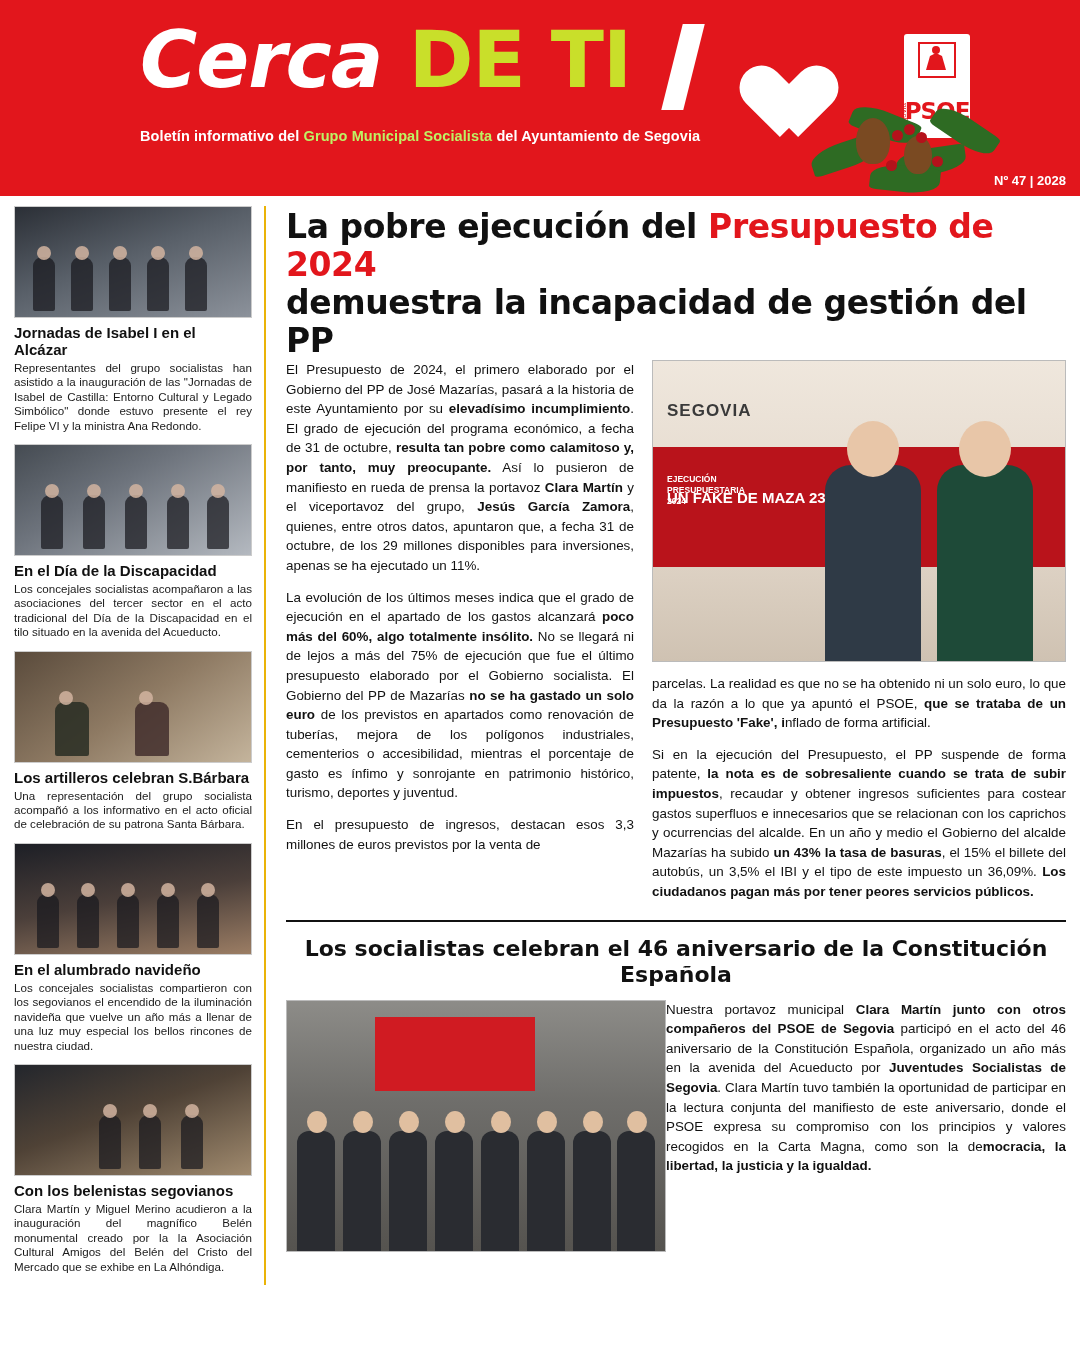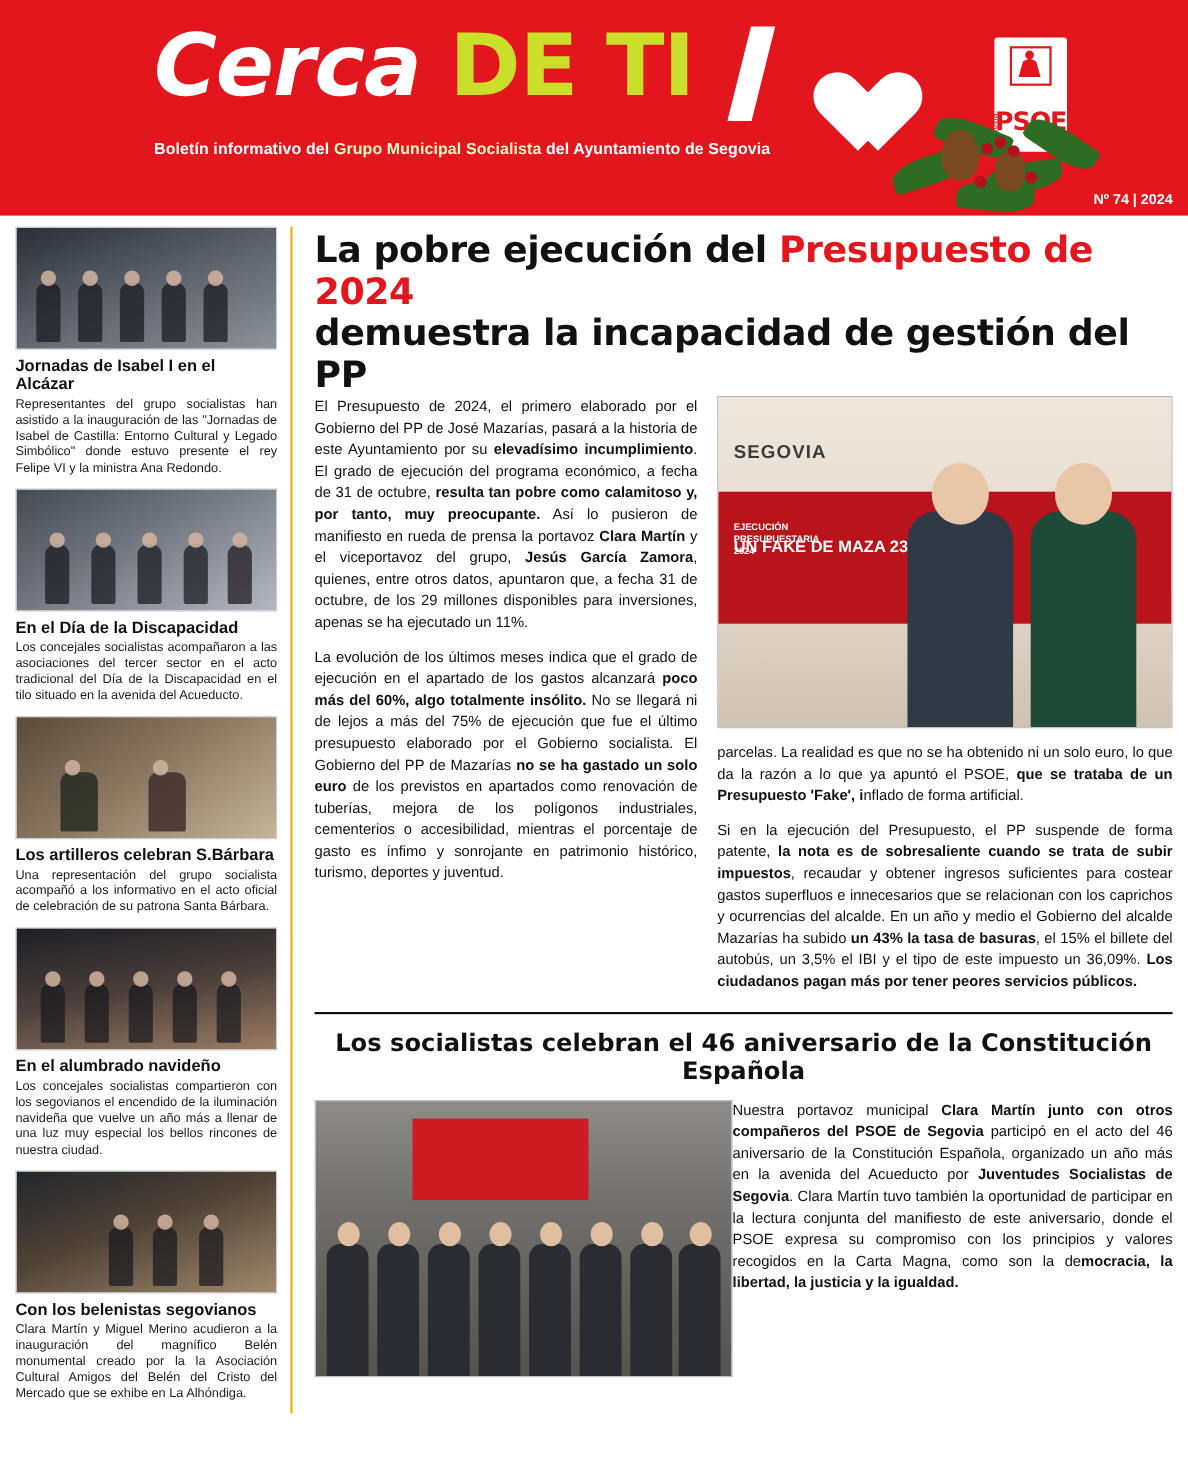--- a/index.html
+++ b/index.html
@@ -57,21 +57,21 @@
 
   .mast-sub {
     position:absolute;
     left:140px; top:128px;
     font-size:14.5px;
     font-weight:bold;
     color:#ffffff;
     letter-spacing:.1px;
     white-space:nowrap;
   }
-  .mast-sub .green { color:#fef9c3;margin-top:35px; }
+  .mast-sub .green { color:#bef264;margin-top:35px; }
 
   .logo-box {
     position:absolute;
     right:110px; top:34px;
     width:66px; height:104px;
     background:#ffffff;
     border-radius:3px;
     display:flex; flex-direction:column;
     align-items:center; justify-content:flex-start;
     padding-top:4px;
@@ -313,21 +313,21 @@
     <div class="leaf" style="left:70px; top:76px; transform:rotate(6deg);"></div>
     <div class="cone" style="left:56px; top:28px;"></div>
     <div class="cone" style="left:104px; top:46px; width:28px; height:38px;"></div>
     <div class="berry" style="left:92px; top:40px;"></div>
     <div class="berry" style="left:104px; top:34px;"></div>
     <div class="berry" style="left:116px; top:42px;"></div>
     <div class="berry" style="left:86px; top:70px;"></div>
     <div class="berry" style="left:132px; top:66px;"></div>
   </div>
 
-  <div class="issue">Nº 74 | 2024</div>
+  <div class="issue">Nº 47 | 2028</div>
 </div>
 
 <div class="page">
 
   <div class="sidebar">
 
     <div class="side-block">
       <div class="side-photo p1">
         <div class="figs">
           <div class="fig" style="left:18px;">
@@ -443,20 +443,21 @@
 
 
     <div class="cols">
       <div class="col-left">
         <p class="body-text">
           <span>El Presupuesto de 2024, el primero elaborado por el Gobierno del PP de José Mazarías, pasará a la historia de este Ayuntamiento por su </span><b>elevadísimo incumplimiento</b><span>. El grado de ejecución del programa económico, a fecha de 31 de octubre, </span><b>resulta tan pobre como calamitoso y, por tanto, muy preocupante.</b><span> Así lo pusieron de manifiesto en rueda de prensa la portavoz </span><b>Clara Martín</b><span> y el viceportavoz del grupo, </span><b>Jesús García Zamora</b><span>, quienes, entre otros datos, apuntaron que, a fecha 31 de octubre, de los 29 millones disponibles para inversiones, apenas se ha ejecutado un 11%.</span>
         </p>
         <p class="body-text">
           <span>La evolución de los últimos meses indica que el grado de ejecución en el apartado de los gastos alcanzará </span><b>poco más del 60%, algo totalmente insólito.</b><span> No se llegará ni de lejos a más del 75% de ejecución que fue el último presupuesto elaborado por el Gobierno socialista. El Gobierno del PP de Mazarías </span><b>no se ha gastado un solo euro</b><span> de los previstos en apartados como renovación de tuberías, mejora de los polígonos industriales, cementerios o accesibilidad, mientras el porcentaje de gasto es ínfimo y sonrojante en patrimonio histórico, turismo, deportes y juventud.</span>
         </p>
+        <p class="body-text">En el presupuesto de ingresos, destacan esos 3,3 millones de euros previstos por la venta de</p>
       </div>
 
       <div class="col-right">
         <div class="lead-photo">
           <div class="segovia">SEGOVIA</div>
           <div class="wall"></div>
           <div class="panel-txt">EJECUCIÓN<br>PRESUPUESTARIA<br>2024</div>
           <div class="panel-big">UN FAKE DE MAZA 23</div>
           <div class="person p-a">
               <div class="head"></div>

